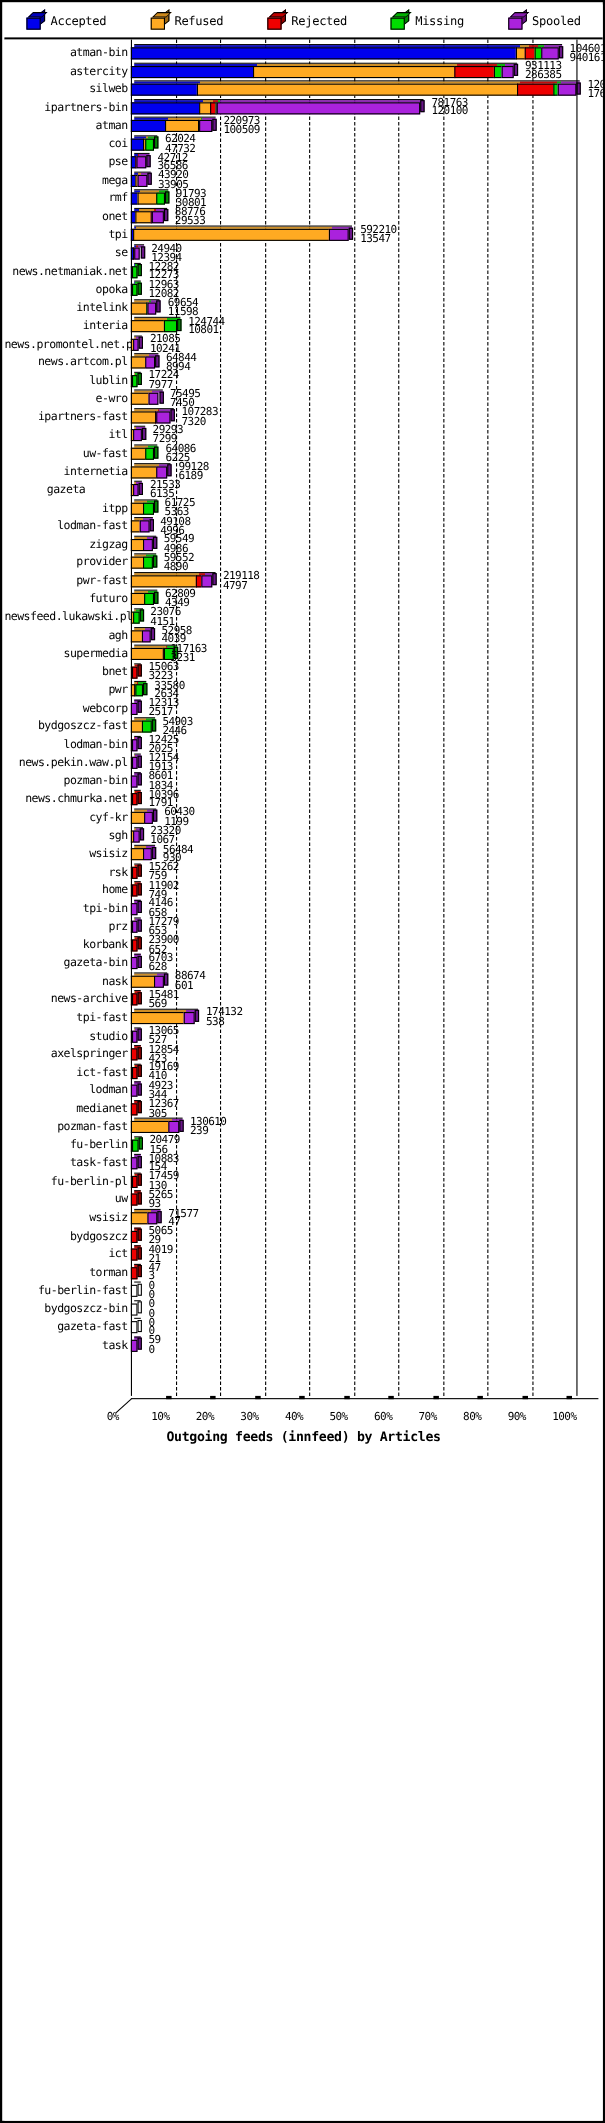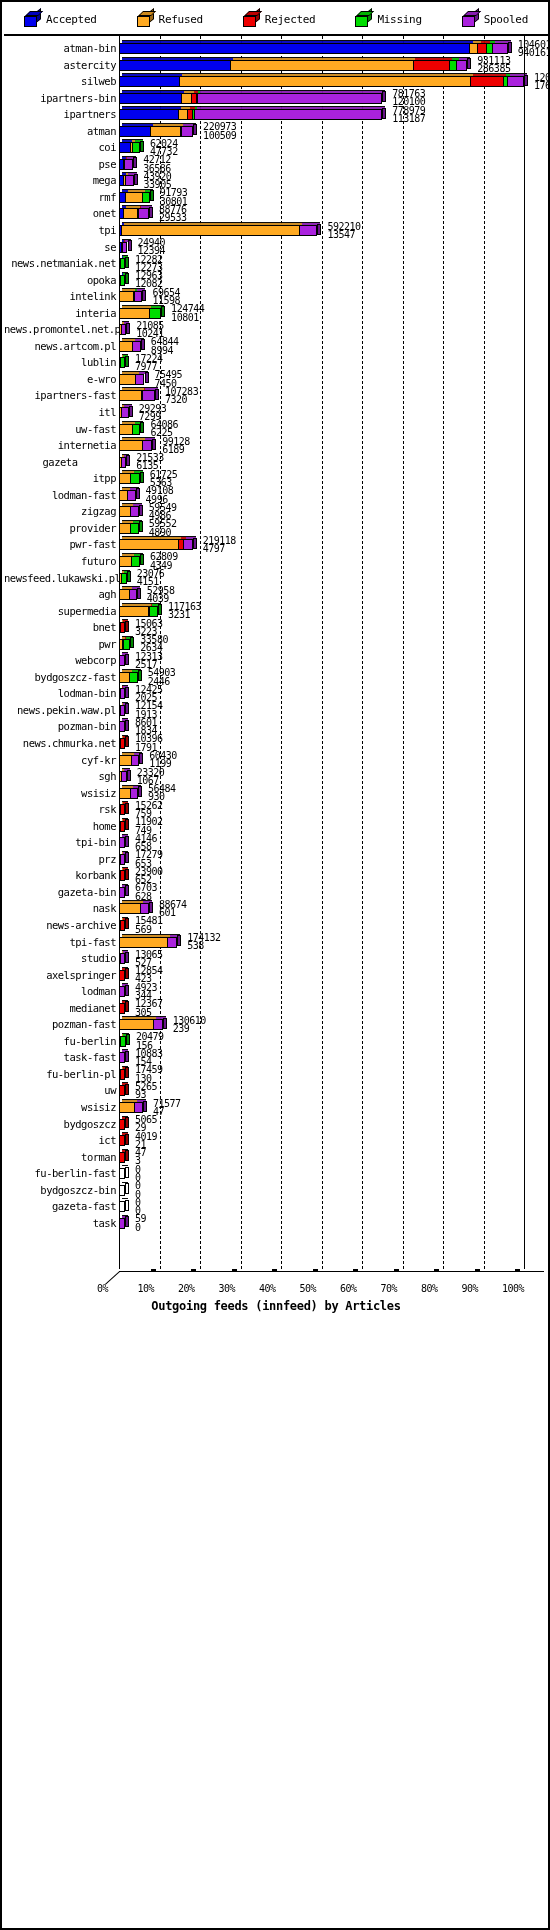--- a/index.html
+++ b/index.html
@@ -177,38 +177,20 @@
               <div class="seg" style="width: 70.3077%; background: rgb(170, 34, 221); border-left: 1px solid rgb(0, 0, 0);"></div>
             </div>
             <div class="bar3d-side" style="left: 263.25px; top: 1.5px; background: rgb(105, 21, 137);"></div>
           </div>
           <div class="vals" style="left: 388.25px; top: 0.5px;">
             <span>781763</span>
             <span>120100</span>
           </div>
         </div>
         <div class="row">
-          <div class="cat-label" style="width: 112px; left: 0px;">ipartners</div>
-          <div class="barwrap" style="left: 115px; width: 271.25px;">
-            <div class="bar3d-top" style="width: 263.25px; background: linear-gradient(90deg, rgb(0, 0, 190) 0%, rgb(0, 0, 190) 22.3077%, rgb(204, 136, 27) 22.3077%, rgb(204, 136, 27) 26%, rgb(190, 0, 0) 26%, rgb(190, 0, 0) 27.8462%, rgb(0, 177, 0) 27.8462%, rgb(0, 177, 0) 28.4615%, rgb(136, 27, 177) 28.4615%, rgb(136, 27, 177) 100%);"></div>
-            <div class="bar" style="width: 263.25px;">
-              <div class="seg" style="width: 22.3077%; background: rgb(0, 0, 238); border-left: 1px solid rgb(0, 0, 0);"></div>
-              <div class="seg" style="width: 3.69231%; background: rgb(255, 170, 34); border-left: 1px solid rgb(0, 0, 0);"></div>
-              <div class="seg" style="width: 1.84615%; background: rgb(238, 0, 0); border-left: 1px solid rgb(0, 0, 0);"></div>
-              <div class="seg" style="width: 0.615385%; background: rgb(0, 221, 0); border-left: 1px solid rgb(0, 0, 0);"></div>
-              <div class="seg" style="width: 71.5385%; background: rgb(170, 34, 221); border-left: 1px solid rgb(0, 0, 0);"></div>
-            </div>
-            <div class="bar3d-side" style="left: 263.25px; top: 1.5px; background: rgb(105, 21, 137);"></div>
-          </div>
-          <div class="vals" style="left: 388.25px; top: 0.5px;">
-            <span>778979</span>
-            <span>113187</span>
-          </div>
-        </div>
-        <div class="row">
           <div class="cat-label" style="width: 112px; left: 0px;">atman</div>
           <div class="barwrap" style="left: 115px; width: 82.115px;">
             <div class="bar3d-top" style="width: 74.115px; background: linear-gradient(90deg, rgb(0, 0, 190) 0%, rgb(0, 0, 190) 41.5301%, rgb(204, 136, 27) 41.5301%, rgb(204, 136, 27) 81.9672%, rgb(0, 177, 0) 81.9672%, rgb(0, 177, 0) 83.0601%, rgb(136, 27, 177) 83.0601%, rgb(136, 27, 177) 100%);"></div>
             <div class="bar" style="width: 74.115px;">
               <div class="seg" style="width: 41.5301%; background: rgb(0, 0, 238); border-left: 1px solid rgb(0, 0, 0);"></div>
               <div class="seg" style="width: 40.4372%; background: rgb(255, 170, 34); border-left: 1px solid rgb(0, 0, 0);"></div>
               <div class="seg" style="width: 1.0929%; background: rgb(0, 221, 0); border-left: 1px solid rgb(0, 0, 0);"></div>
               <div class="seg" style="width: 16.9399%; background: rgb(170, 34, 221); border-left: 1px solid rgb(0, 0, 0);"></div>
             </div>
             <div class="bar3d-side" style="left: 74.115px; top: 1.5px; background: rgb(105, 21, 137);"></div>
@@ -653,21 +635,21 @@
           <div class="cat-label" style="width: 112px; left: 0px;">supermedia</div>
           <div class="barwrap" style="left: 115px; width: 47.285px;">
             <div class="bar3d-top" style="width: 39.285px; background: linear-gradient(90deg, rgb(204, 136, 27) 0%, rgb(204, 136, 27) 74.2268%, rgb(190, 0, 0) 74.2268%, rgb(190, 0, 0) 76.2887%, rgb(0, 177, 0) 76.2887%, rgb(0, 177, 0) 100%);"></div>
             <div class="bar" style="width: 39.285px;">
               <div class="seg" style="width: 74.2268%; background: rgb(255, 170, 34); border-left: 1px solid rgb(0, 0, 0);"></div>
               <div class="seg" style="width: 2.06186%; background: rgb(238, 0, 0); border-left: 1px solid rgb(0, 0, 0);"></div>
               <div class="seg" style="width: 23.7113%; background: rgb(0, 221, 0); border-left: 1px solid rgb(0, 0, 0);"></div>
             </div>
             <div class="bar3d-side" style="left: 39.285px; top: 1.5px; background: rgb(0, 137, 0);"></div>
           </div>
-          <div class="vals" style="left: 164px; top: 0.5px;">
+          <div class="vals" style="left: 151px; top: 0.5px;">
             <span>117163</span>
             <span>3231</span>
           </div>
         </div>
         <div class="row">
           <div class="cat-label" style="width: 112px; left: 0px;">bnet</div>
           <div class="barwrap" style="left: 115px; width: 14px;">
             <div class="bar3d-top" style="width: 6px; background: linear-gradient(90deg, rgb(204, 136, 27) 0%, rgb(204, 136, 27) 15.3846%, rgb(190, 0, 0) 15.3846%, rgb(190, 0, 0) 100%);"></div>
             <div class="bar" style="width: 6px;">
               <div class="seg" style="width: 15.3846%; background: rgb(255, 170, 34); border-left: 1px solid rgb(0, 0, 0);"></div>
@@ -982,20 +964,35 @@
           <div class="barwrap" style="left: 115px; width: 14px;">
             <div class="bar3d-top" style="width: 6px; background: rgb(190, 0, 0);"></div>
             <div class="bar" style="width: 6px;">
               <div class="seg" style="width: 100%; background: rgb(238, 0, 0); border-left: 1px solid rgb(0, 0, 0);"></div>
             </div>
             <div class="bar3d-side" style="left: 6px; top: 1.5px; background: rgb(148, 0, 0);"></div>
           </div>
           <div class="vals" style="left: 131px; top: 0.5px;">
             <span>12854</span>
             <span>423</span>
+          </div>
+        </div>
+        <div class="row">
+          <div class="cat-label" style="width: 112px; left: 0px;">ict-fast</div>
+          <div class="barwrap" style="left: 115px; width: 14px;">
+            <div class="bar3d-top" style="width: 6px; background: linear-gradient(90deg, rgb(204, 136, 27) 0%, rgb(204, 136, 27) 17.8571%, rgb(190, 0, 0) 17.8571%, rgb(190, 0, 0) 100%);"></div>
+            <div class="bar" style="width: 6px;">
+              <div class="seg" style="width: 17.8571%; background: rgb(255, 170, 34); border-left: 1px solid rgb(0, 0, 0);"></div>
+              <div class="seg" style="width: 82.1429%; background: rgb(238, 0, 0); border-left: 1px solid rgb(0, 0, 0);"></div>
+            </div>
+            <div class="bar3d-side" style="left: 6px; top: 1.5px; background: rgb(148, 0, 0);"></div>
+          </div>
+          <div class="vals" style="left: 131px; top: 0.5px;">
+            <span>19169</span>
+            <span>410</span>
           </div>
         </div>
         <div class="row">
           <div class="cat-label" style="width: 112px; left: 0px;">lodman</div>
           <div class="barwrap" style="left: 115px; width: 14px;">
             <div class="bar3d-top" style="width: 6px; background: rgb(136, 27, 177);"></div>
             <div class="bar" style="width: 6px;">
               <div class="seg" style="width: 100%; background: rgb(170, 34, 221); border-left: 1px solid rgb(0, 0, 0);"></div>
             </div>
             <div class="bar3d-side" style="left: 6px; top: 1.5px; background: rgb(105, 21, 137);"></div>

